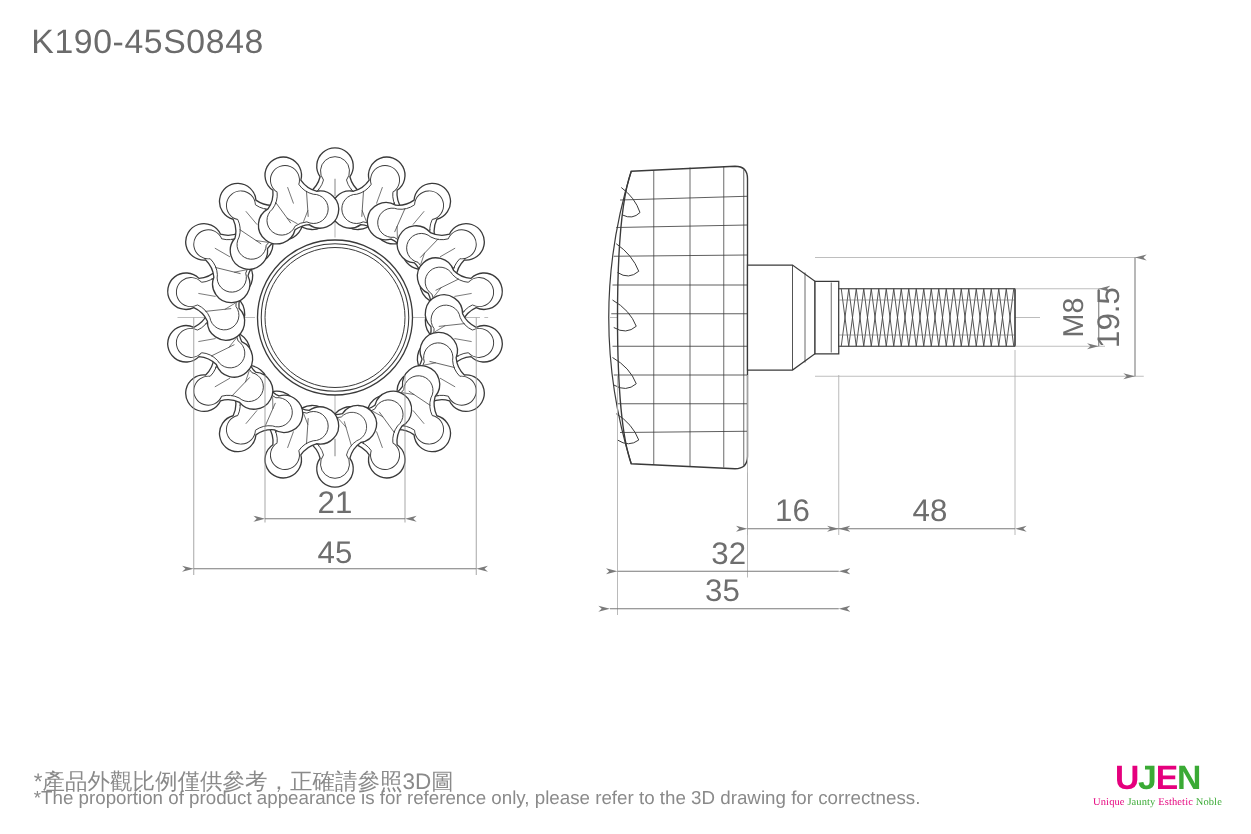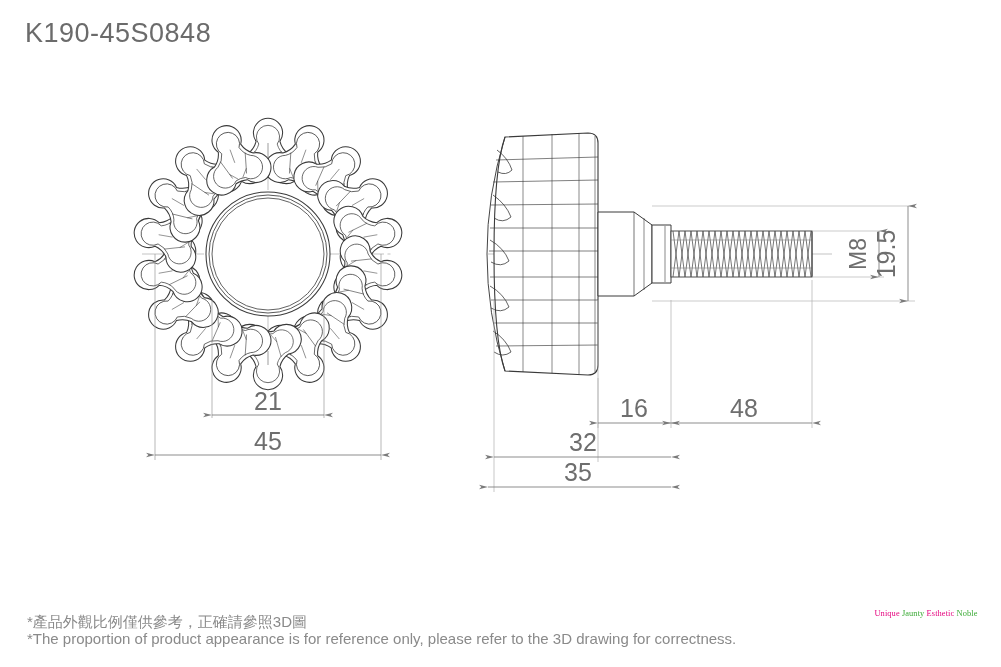--- a/index.html
+++ b/index.html
@@ -13,21 +13,21 @@
   #part-title{
     position:absolute;left:25px;top:18px;
     font-size:27px;letter-spacing:.5px;color:#6b6b6b;
     font-family:"Liberation Sans","DejaVu Sans",sans-serif;
     font-weight:400;white-space:nowrap;
   }
   .footnote{
     position:absolute;left:27px;color:#8a8a8a;white-space:nowrap;
     font-family:"Liberation Sans","DejaVu Sans",sans-serif;
   }
-  #note-zh{top:613px;font-size:15px;}
+  #note-zh{top:613px;font-size:18px;}
   #note-en{top:630px;font-size:15px;}
   #logo{position:absolute;right:12px;top:608px;width:126px;height:44px;text-align:center;}
   #logo-word{font-size:27px;font-weight:700;letter-spacing:-1px;line-height:28px;
     font-family:"Liberation Sans","DejaVu Sans",sans-serif;}
   #logo-word span{display:inline-block;}
   #logo-tag{font-size:8.4px;line-height:11px;letter-spacing:.1px;
     font-family:Liberation Serif, serif;white-space:nowrap;}
   #logo-tag span{display:inline-block;}
   svg{display:block;}
   text{font-family:"Liberation Sans","DejaVu Sans",sans-serif;}
@@ -229,14 +229,15 @@
 
     <line x1="488" y1="487" x2="671" y2="487" stroke="#7a7a7a" stroke-width="0.85" marker-start="url(#ahL)" marker-end="url(#ahR)"></line>
     <text x="578" y="481" fill="#6e6e6e" font-size="25" text-anchor="middle">35</text>
   </g>
 </svg>
 
 <div class="footnote" id="note-zh">*產品外觀比例僅供參考，正確請參照3D圖</div>
 <div class="footnote" id="note-en">*The proportion of product appearance is for reference only, please refer to the 3D drawing for correctness.</div>
 
 <div id="logo">
+  <div id="logo-word"><span style="color: rgb(229, 0, 125);">U</span><span style="color: rgb(58, 170, 53);">J</span><span style="color: rgb(229, 0, 125);">E</span><span style="color: rgb(58, 170, 53);">N</span></div>
   <div id="logo-tag"><span style="color: rgb(229, 0, 125);">Unique&nbsp;</span><span style="color: rgb(58, 170, 53);">Jaunty&nbsp;</span><span style="color: rgb(229, 0, 125);">Esthetic&nbsp;</span><span style="color: rgb(58, 170, 53);">Noble</span></div>
 </div>
 
 </body></html>

